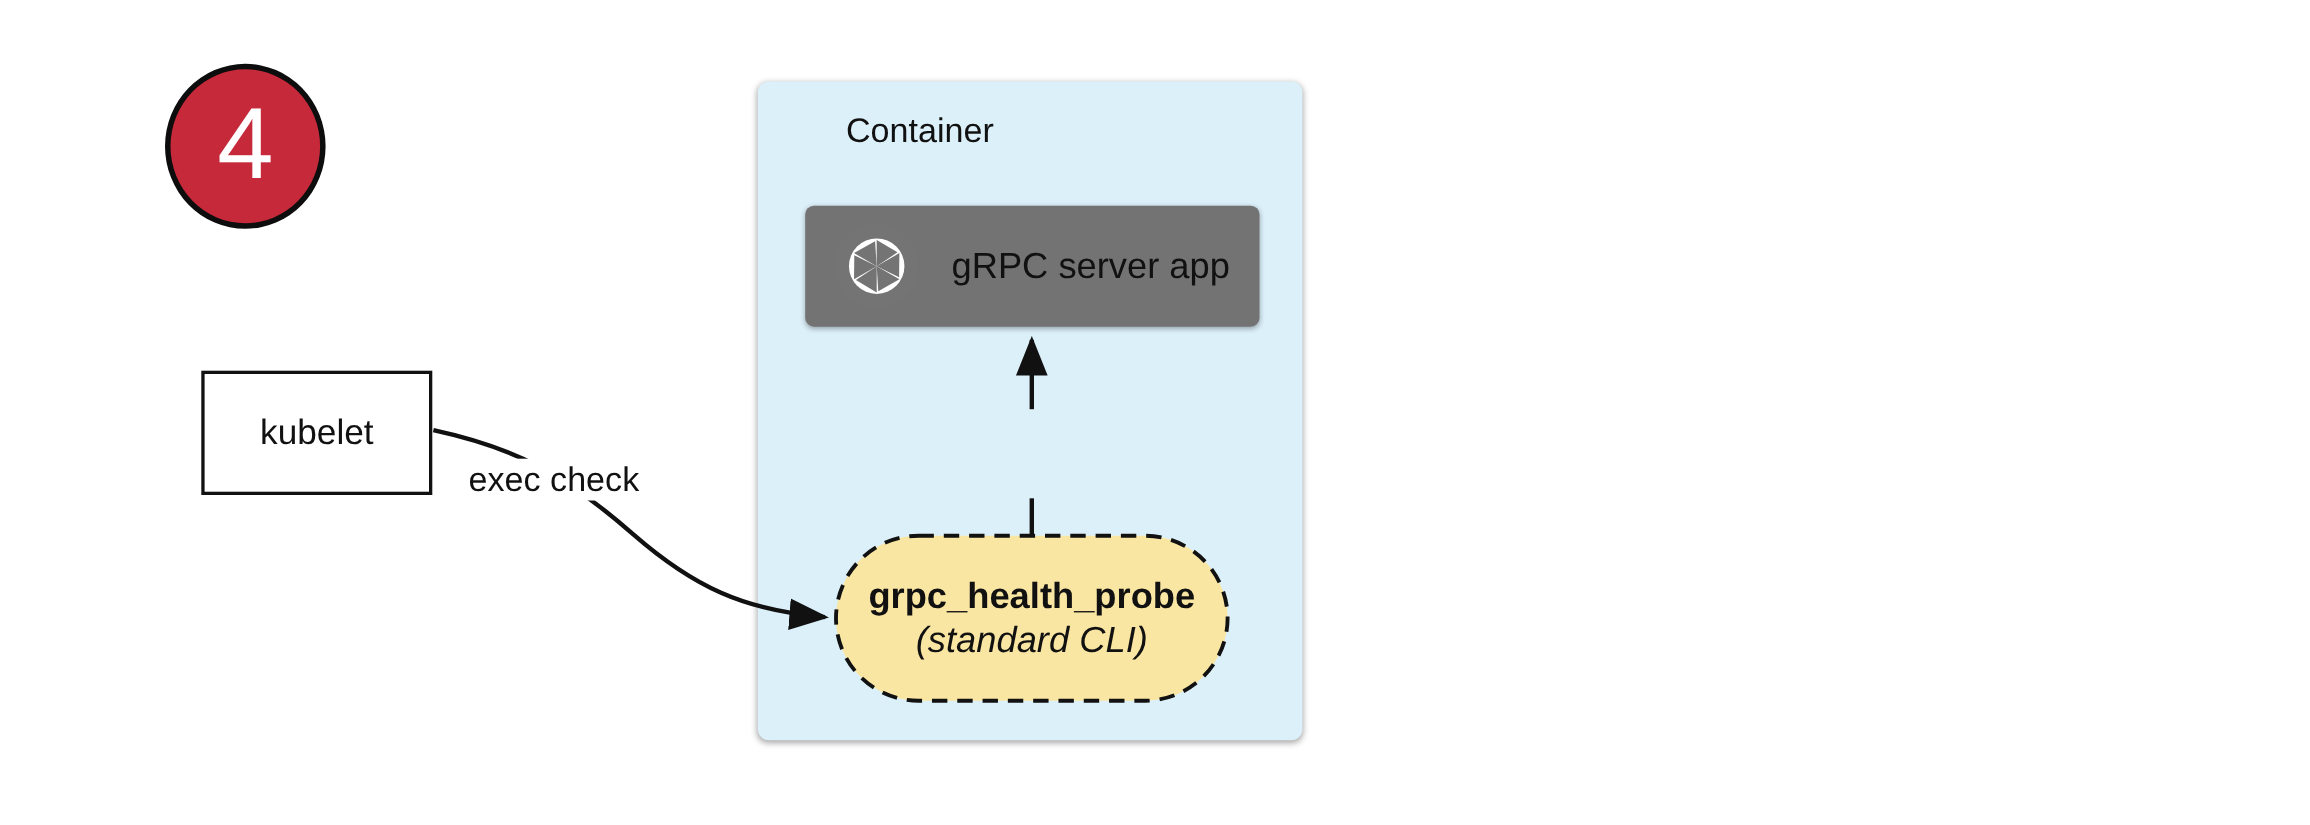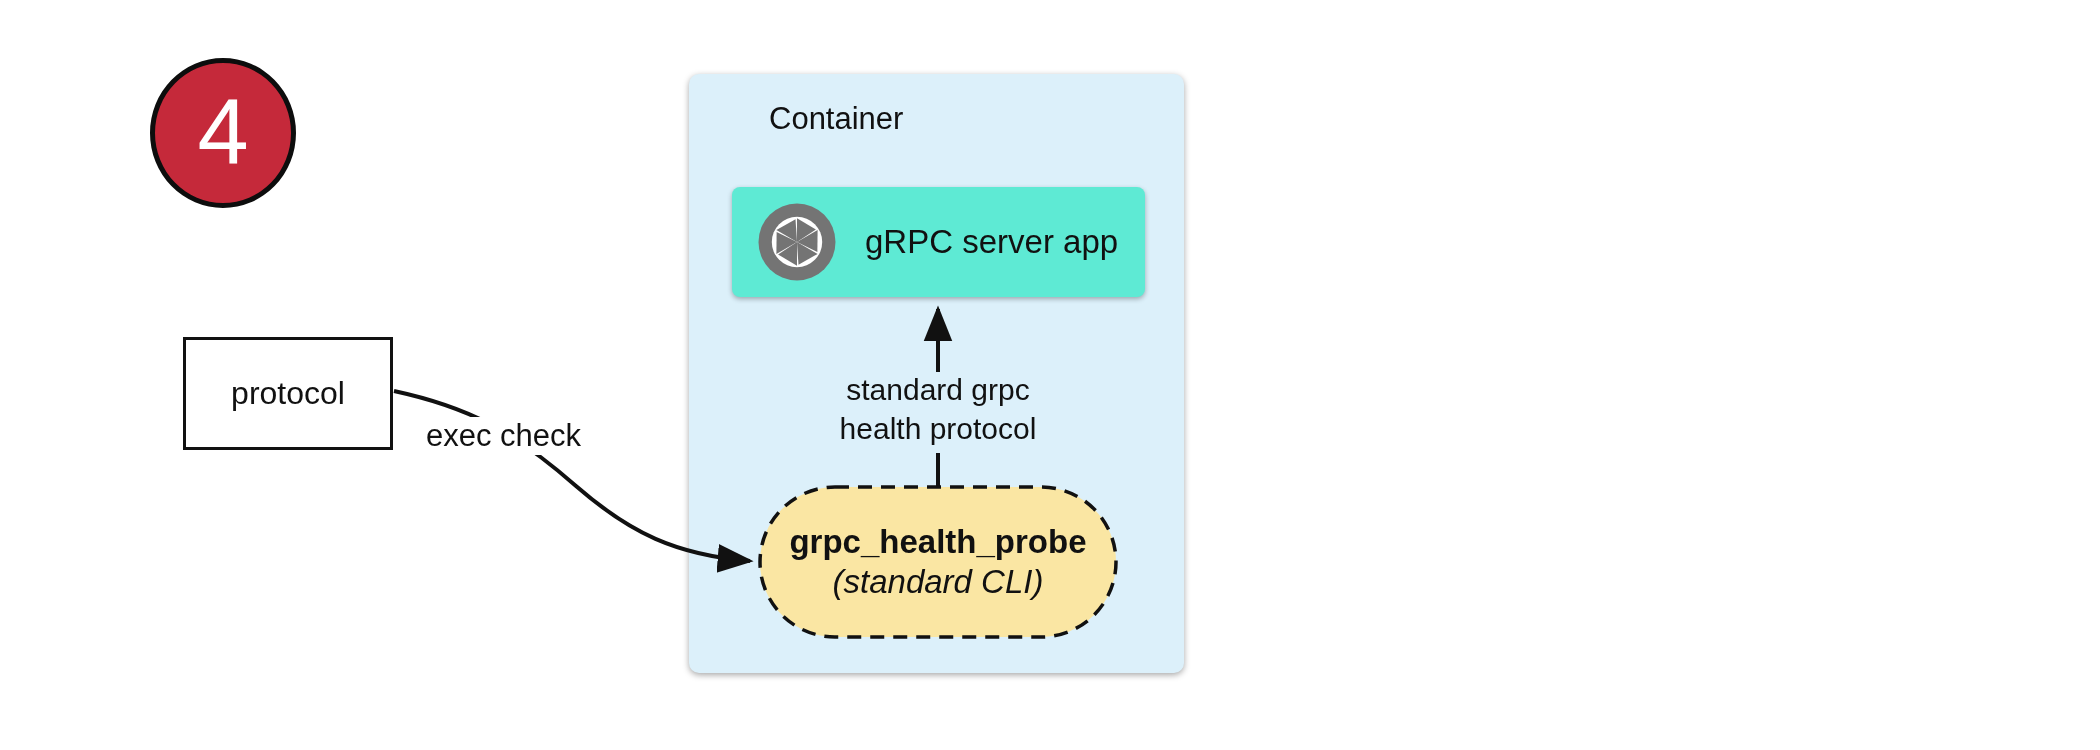--- a/index.html
+++ b/index.html
@@ -72,21 +72,21 @@
     margin-left: 45px;
   }
 
   
   .server-box {
     position: absolute;
     left: 43px;   
     top: 113px;   
     width: 413px;
     height: 110px;
-    background: #5eead4;
+    background: #737373;
     border-radius: 8px;
     box-shadow: 0 2px 5px rgba(0,0,0,0.3);
     display: flex;
     align-items: center;
     padding-left: 23px;
     box-sizing: border-box;
   }
   .server-box .icon-wrap {
     width: 84px;
     height: 84px;
@@ -189,21 +189,21 @@
       </span>
       <span class="server-label">gRPC server app</span>
     </div>
   </div>
 
   <div class="abs step-badge">
     <span>4</span>
   </div>
 
   <div class="abs kubelet-box">
-    <span>protocol</span>
+    <span>kubelet</span>
   </div>
 
 
   <svg class="abs arrows-svg" viewBox="0 0 2100 750" xmlns="http://www.w3.org/2000/svg">
     <defs>
       <marker id="arrowhead" viewBox="0 0 10 10" refX="9" refY="5" markerWidth="9" markerHeight="9" orient="auto-start-reverse">
         <path d="M 0 1 L 10 5 L 0 9 z" fill="#111111"></path>
       </marker>
     </defs>
 
@@ -213,21 +213,19 @@
 
     <path d="M 938 453 L 938 487" fill="none" stroke="#111111" stroke-width="4"></path>
 
     <rect x="760" y="487" width="356" height="150" rx="75" ry="75" fill="#fae6a3" stroke="#111111" stroke-width="3.5" stroke-dasharray="14 9"></rect>
   </svg>
 
   <div class="abs exec-label">
     <b>exec</b><span> check</span>
   </div>
 
-  <div class="abs protocol-label">standard grpc
-health protocol</div>
 
   <div class="abs probe-pill-text">
     <div class="probe-title">grpc_health_probe</div>
     <div class="probe-subtitle">(standard CLI)</div>
   </div>
 
 </div>
 
 </body></html>

